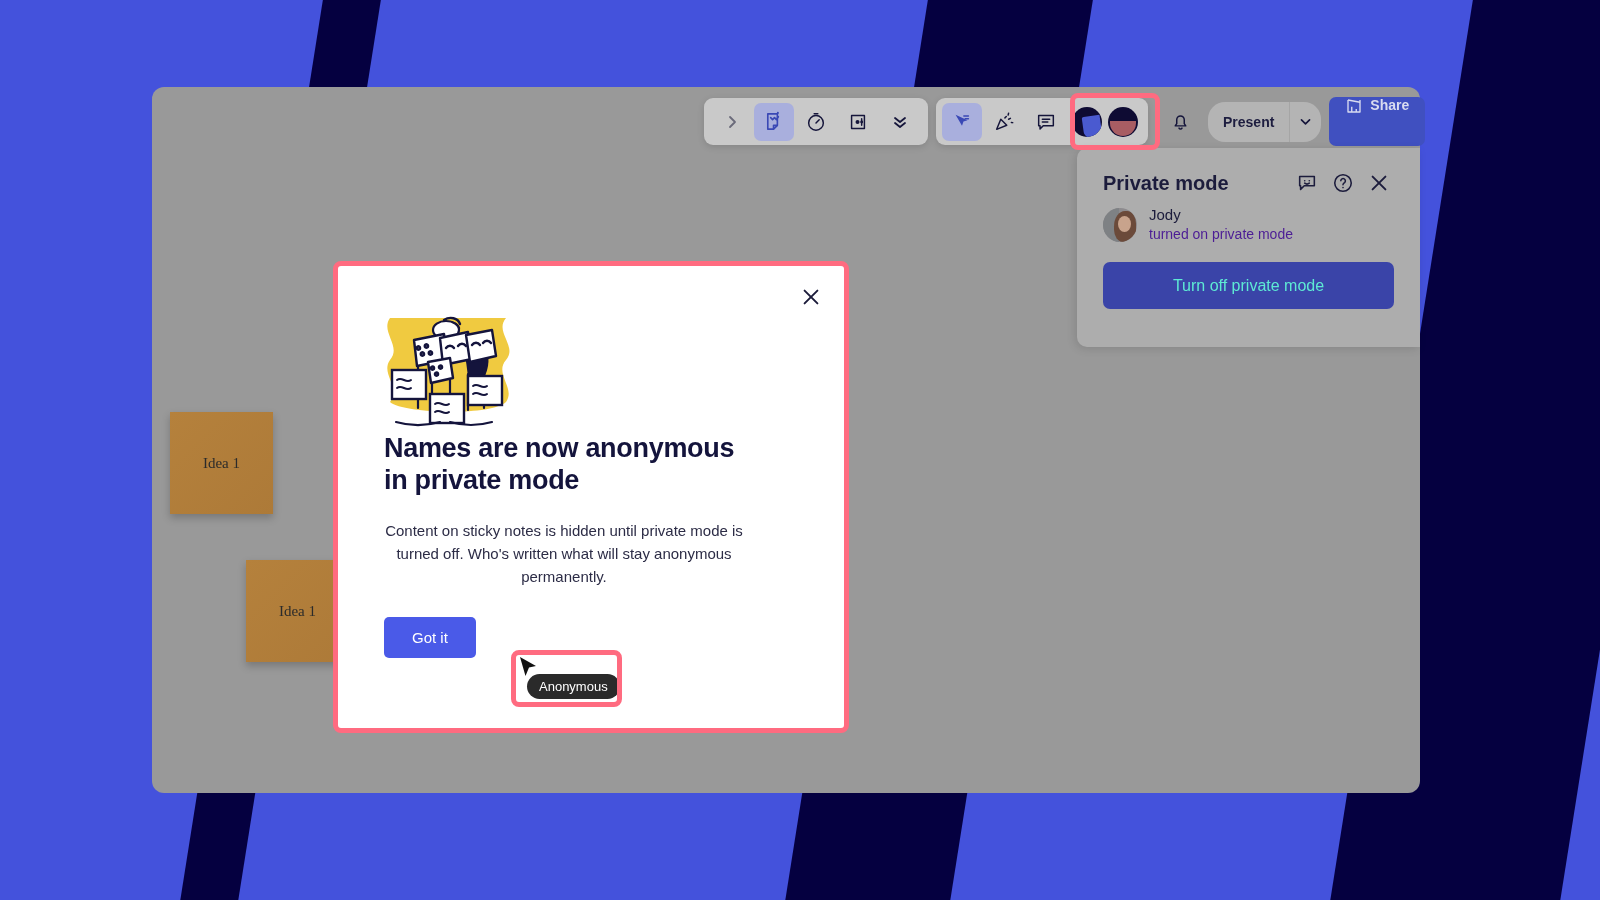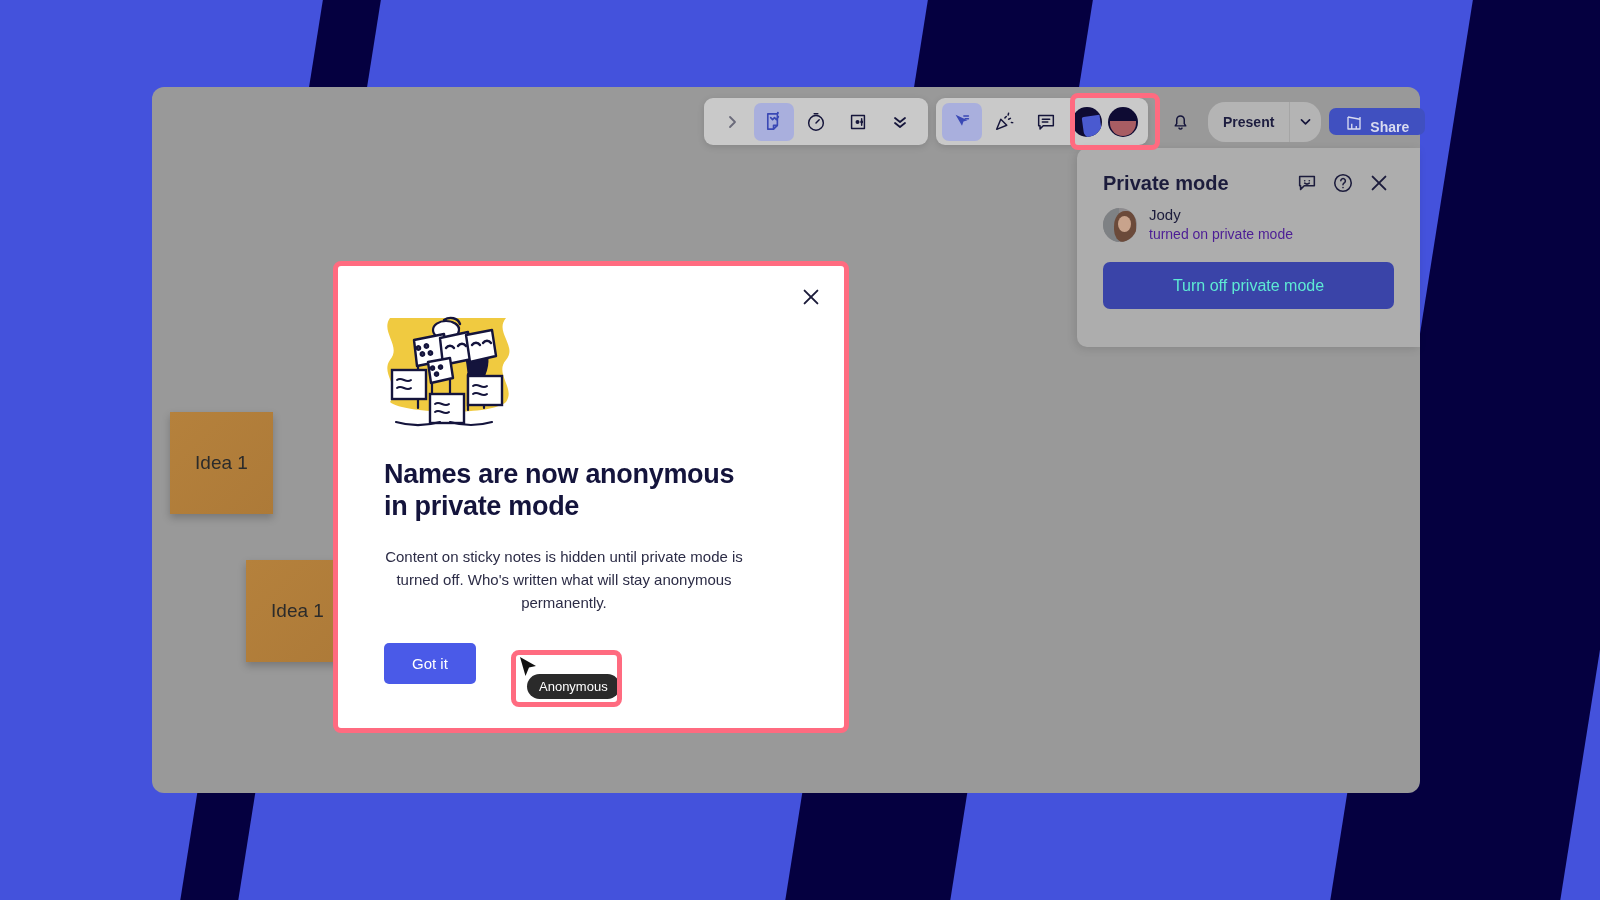--- a/index.html
+++ b/index.html
@@ -34,25 +34,26 @@
     background: #999999;
     border-radius: 12px;
     overflow: visible;
   }
 
   
   .sticky {
     position: absolute;
     background: linear-gradient(135deg, #b5813c 0%, #ad7a38 100%);
     color: #2b2b2b;
-    font-size: 19px;
+    font-size: 15px;
     display: flex;
     align-items: center;
     justify-content: center;
     box-shadow: 0 4px 8px rgba(0,0,0,0.22);
+    font-family: Liberation Serif, serif;
   }
   #sticky-1 { left: 18px;  top: 325px; width: 103px; height: 102px; }
   #sticky-2 { left: 94px;  top: 473px; width: 103px; height: 102px; }
 
   
   .toolbar {
     position: absolute;
     background: #c9c9c9;
     border-radius: 9px;
     height: 47px;
@@ -142,24 +143,24 @@
     cursor: pointer;
   }
   #present-caret {
     display: flex; align-items: center; justify-content: center;
     width: 32px;
     border-left: 1px solid #a5a5a5;
     color: #1d1d3f;
     cursor: pointer;
   }
   #share-button {
-    display: flex; align-items: flex-end; gap: 7px;
+    display: flex; align-items: flex-start; gap: 7px;
     background: #4050c0;
     color: #d9dcf0;
-    height: 27px;
+    height: 49px;
     padding: 0 16px;
     border-radius: 7px;
     font-size: 14px; font-weight: bold;
     cursor: pointer;
   }
 
   
   #private-panel {
     position: absolute;
     left: 1077px; top: 148px;
@@ -243,21 +244,20 @@
     width: 30px; height: 30px;
     display: flex; align-items: center; justify-content: center;
     color: #1b1b3a;
     cursor: pointer;
   }
   #modal-illustration {
     width: 128px; height: 122px;
     margin-top: 10px;
   }
   #modal-title {
-    margin-top: 26px;
     font-size: 27px;
     font-weight: bold;
     color: #14143c;
     line-height: 1.2;
     letter-spacing: -0.3px;
     max-width: 370px;
   }
   #modal-body {
     margin-top: 22px;
     font-size: 15px;

